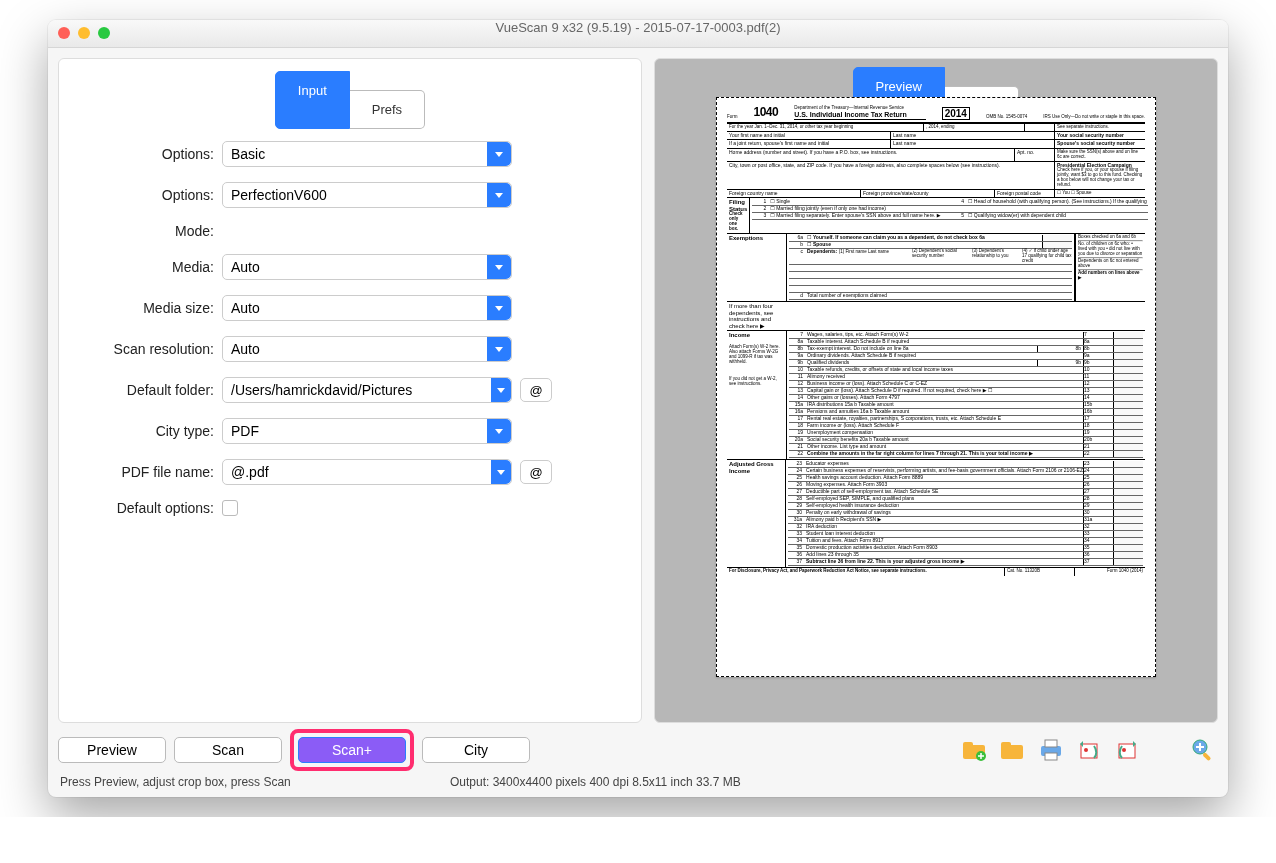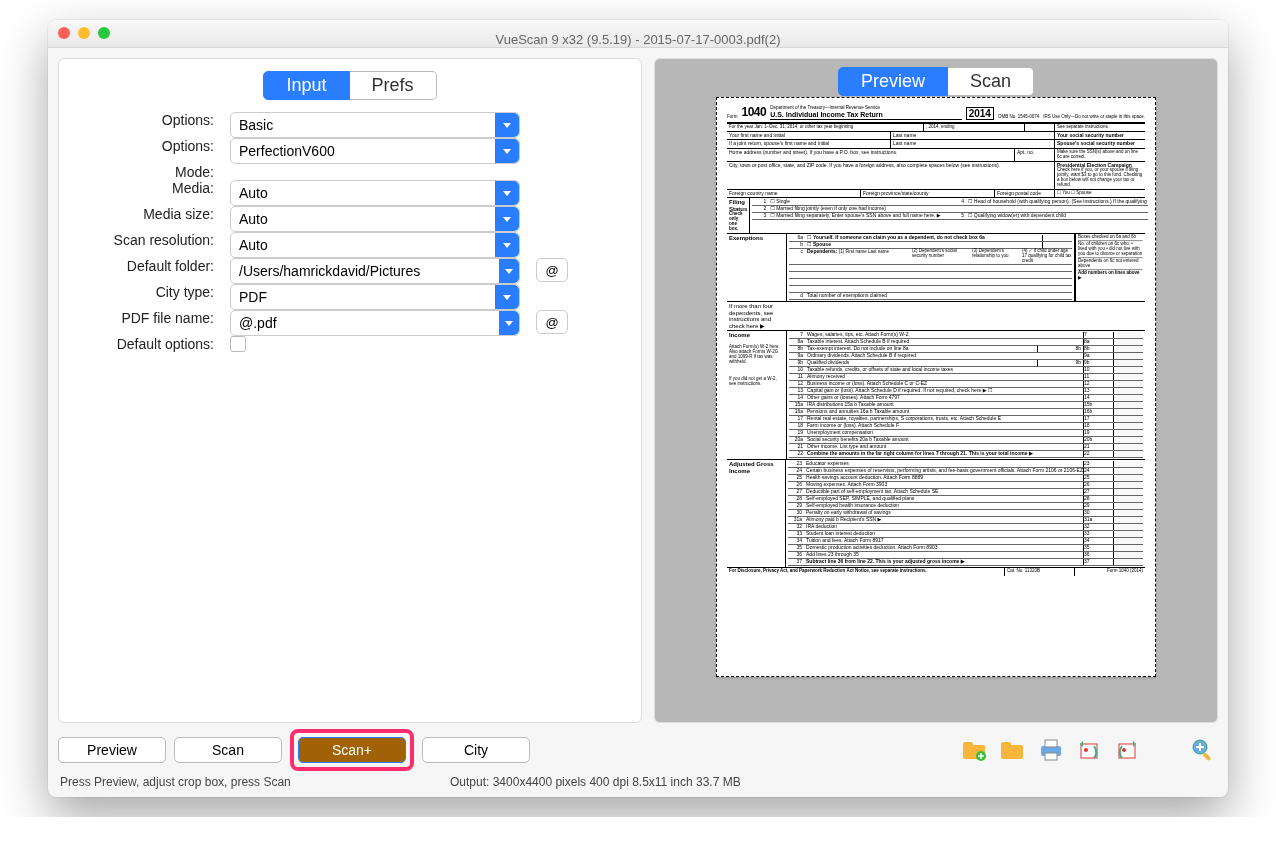--- a/index.html
+++ b/index.html
@@ -8,41 +8,41 @@
     width: 1180px;
     background: #f6f6f6;
     border-radius: 8px;
     box-shadow: 0 20px 50px rgba(0,0,0,.35), 0 0 0 1px rgba(0,0,0,.05);
     overflow: hidden;
   }
   .titlebar {
     height: 28px;
     background: linear-gradient(#f9f9f9,#e9e9e9);
     border-bottom: 1px solid #d6d6d6;
-    display: flex; align-items: flex-end;
+    display: flex; align-items: flex-start;
     position: relative;
   }
   .traffic-lights { position:absolute; left:10px; top:7px; display:flex; gap:8px; }
   .tl { width:12px; height:12px; border-radius:50%; }
   .tl.red{background:#ff5f57;} .tl.yellow{background:#ffbd2e;} .tl.green{background:#28c940;}
   .titlebar .title { flex:1; text-align:center; font-size:13px; color:#666; }
   .content { display:flex; gap:12px; padding:10px 10px 6px 10px; }
   .panel { background:#fff; border:1px solid #ddd; border-radius:6px; flex:1; min-height:665px; }
   .panel.left { padding:8px 10px 8px 10px; }
   .panel.right { background:#b7b7b7; position:relative; overflow:hidden; }
   .seg { display:flex; justify-content:center; margin:4px 0 12px 0; }
   .seg .seg-btn {
-    font-size:18px; padding:3px 22px; background:#fff; border:1px solid #bbb;
+    font-size:13px; padding:11px 22px; background:#fff; border:1px solid #bbb;
     color:#333; cursor:pointer;
   }
   .seg .seg-btn:first-child{border-radius:5px 0 0 5px;}
-  .seg .seg-btn:last-child{border-radius:0 5px 5px 0; border-left:none;}
+  .seg .seg-btn:last-child{border-radius:0 5px 5px 0; border-left:none;margin-top:19px;}
   .seg .seg-btn.active{ background:#2a7dff; color:#fff; border-color:#2a7dff; }
 
-  .form-row{ display:flex; gap:16px; margin-bottom:0; }
+  .form-row{ display:flex; align-items:center; gap:8px; margin-bottom:15px; }
   .form-row .label{ width:145px; text-align:right; font-size:14px; color:#222; }
   .select{
     flex:1; max-width:290px; height:26px;
     background:#fff; border:1px solid #ccc; border-radius:5px;
     display:flex; align-items:center; padding:0 6px 0 8px; font-size:14px;
     position:relative;
   }
   .select .knob{
     position:absolute; right:0; top:0; bottom:0; width:24px;
     background:#2a7dff; border-radius:0 5px 5px 0;
@@ -59,21 +59,21 @@
   .checkbox{ width:16px;height:16px;border:1px solid #bbb;border-radius:3px;background:#fff; }
 
   .right .seg{ position:absolute; top:4px; left:0; right:0; }
   .scan-doc{
     position:absolute; top:38px; left:50%; transform:translateX(-50%);
     width:440px; height:580px; background:#fff;
     border:1px dashed #000;
     box-shadow:0 1px 2px rgba(0,0,0,.2);
     padding:8px 10px; font-size:5px; color:#000; line-height:1.1;
   }
-  .doc-head{ display:flex; align-items:flex-end; gap:4px; border-bottom:2px solid #000; padding-bottom:2px; }
+  .doc-head{ display:flex; align-items:flex-end; gap:16px; border-bottom:2px solid #000; padding-bottom:2px; }
   .doc-head .formno{ font-size:12px; font-weight:900; letter-spacing:-.5px; }
   .doc-head .htitle{ font-weight:700; font-size:7px; border-bottom:1px solid #000; flex:1;}
   .doc-head .year{ font-size:10px; font-weight:700; border:1px solid #000; padding:0 2px; }
   .doc-row{ display:flex; border-bottom:.5px solid #000; min-height:8px; }
   .doc-row > div{ border-right:.5px solid #000; padding:1px 2px; }
   .doc-row > div:last-child{border-right:none;}
   .sec-label{ width:60px; font-weight:700; font-size:6px; padding:2px; }
   .lines{ flex:1; }
   .line{ display:flex; border-bottom:.5px solid #666; min-height:7px; }
   .line .n{ width:16px; text-align:right; padding-right:2px; }
@@ -81,21 +81,21 @@
   .line .amt{ width:30px; border-left:.5px solid #000; }
   .line .amt2{ width:30px; border-left:.5px solid #000; background:#f9f9f9;}
   .small{font-size:4.5px;}
 
   .bottom-bar{ padding:0 10px 2px 10px; }
   .action-row{ display:flex; align-items:center; }
   .abtn{
     width:108px; height:26px; border:1px solid #bbb; border-radius:5px; background:#fff;
     font-size:14px; margin-right:8px; cursor:pointer; display:flex;align-items:center;justify-content:center;
   }
-  .abtn.primary{ background:#a16207; color:#fff; border-color:#2a7dff; }
+  .abtn.primary{ background:#8b5cf6; color:#fff; border-color:#2a7dff; }
   .highlight-box{ border:4px solid #ff2d6f; border-radius:8px; padding:4px; margin-right:8px; }
   .highlight-box .abtn{ margin:0; }
   .spacer{flex:1;}
   .icons{ display:flex; gap:8px; align-items:center; }
   .ic{ width:30px; height:26px; display:flex; align-items:center; justify-content:center; font-size:20px; }
   .status-row{ display:flex; font-size:12px; color:#444; padding:4px 2px 6px 2px; }
   .status-row .s1{flex:0 0 390px;}
   .status-row .s2{flex:1;}
   .status-row .s3{}
 </style>

